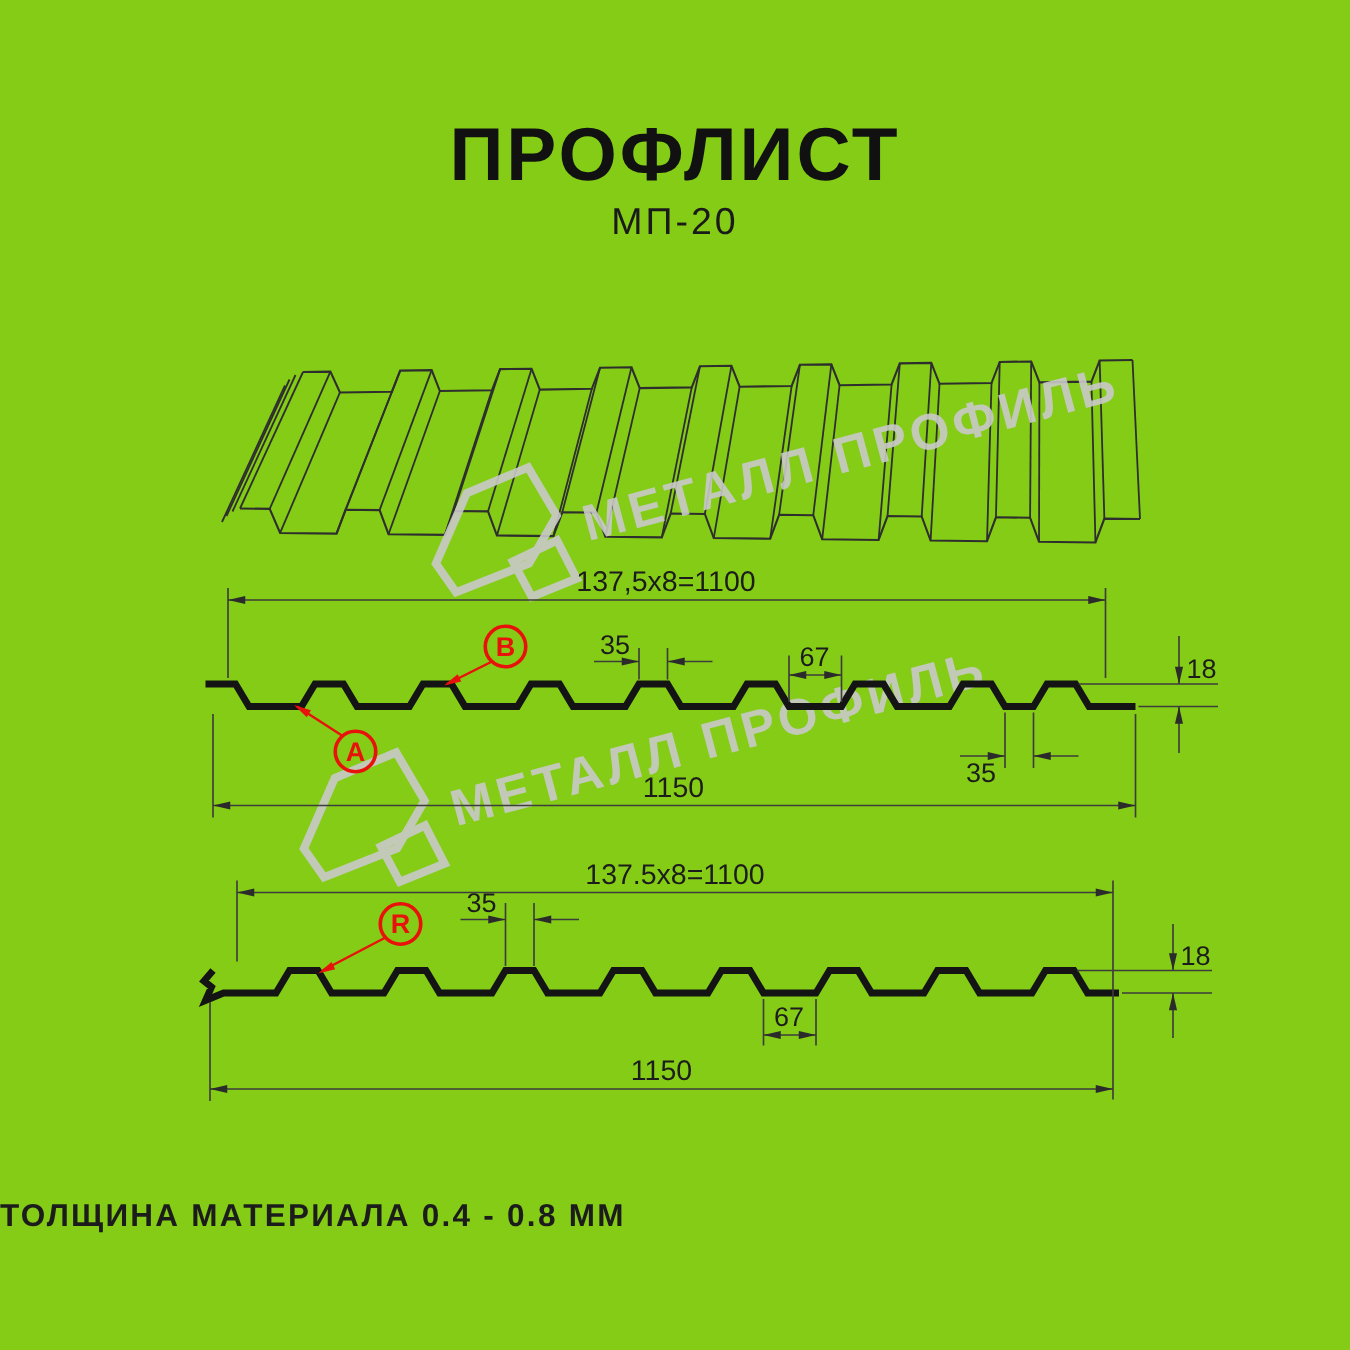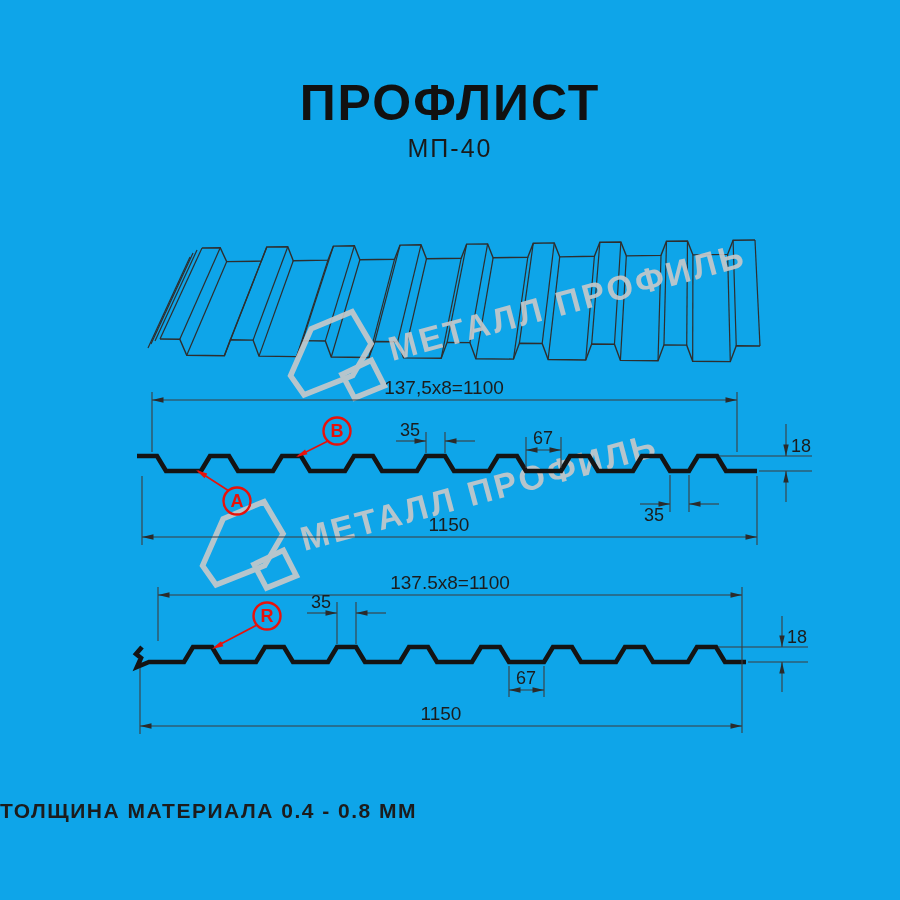--- a/index.html
+++ b/index.html
@@ -1,31 +1,31 @@
 <!DOCTYPE html>
 <html><head>
 <meta charset="utf-8">
 <style>
   html,body{margin:0;padding:0;background:#ffffff;}
-  .page{position:relative;width:900px;height:900px;background:#0ea5e9;overflow:hidden;
+  .page{position:relative;width:900px;height:900px;background:#84cc16;overflow:hidden;
         font-family:"Liberation Sans",sans-serif;}
   .hdr{position:absolute;left:0;width:900px;text-align:center;color:#111;}
   .title{top:74px;font-size:50px;font-weight:800;letter-spacing:2px;}
   .subtitle{top:134px;font-size:25px;font-weight:400;letter-spacing:2px;color:#1a1a1a;}
   .footer{position:absolute;left:0;top:799px;width:900px;text-align:left;
           font-size:21px;font-weight:600;letter-spacing:1.5px;color:#1c1c1c;}
   svg{position:absolute;left:0;top:0;}
   svg text{font-family:"Liberation Sans",sans-serif;}
 </style>
 </head>
 <body>
 
 <div class="page">
   <div class="hdr title">ПРОФЛИСТ</div>
-  <div class="hdr subtitle">МП-40</div>
+  <div class="hdr subtitle">МП-20</div>
 
   <svg id="cad" width="900" height="900" viewBox="0 0 900 900">
       <g>
         <line x1="160" y1="339" x2="202" y2="248" stroke="#2e2e2e" stroke-width="1.2"></line>
         <line x1="179.8019801980198" y1="339.23102310231025" x2="220.25082508250824" y2="247.73597359735973" stroke="#2e2e2e" stroke-width="1.2"></line>
         <line x1="186.73267326732673" y1="355.31188118811883" x2="226.63861386138615" y2="261.6435643564356" stroke="#2e2e2e" stroke-width="1.2"></line>
         <line x1="224.35643564356434" y1="355.75082508250824" x2="261.3151815181518" y2="261.1419141914191" stroke="#2e2e2e" stroke-width="1.2"></line>
         <line x1="230.2970297029703" y1="339.8201320132013" x2="266.7904290429043" y2="247.06270627062707" stroke="#2e2e2e" stroke-width="1.2"></line>
         <line x1="253.06930693069307" y1="340.0858085808581" x2="287.7788778877888" y2="246.75907590759076" stroke="#2e2e2e" stroke-width="1.2"></line>
         <line x1="259.009900990099" y1="356.1551155115512" x2="293.25412541254127" y2="260.6798679867987" stroke="#2e2e2e" stroke-width="1.2"></line>

